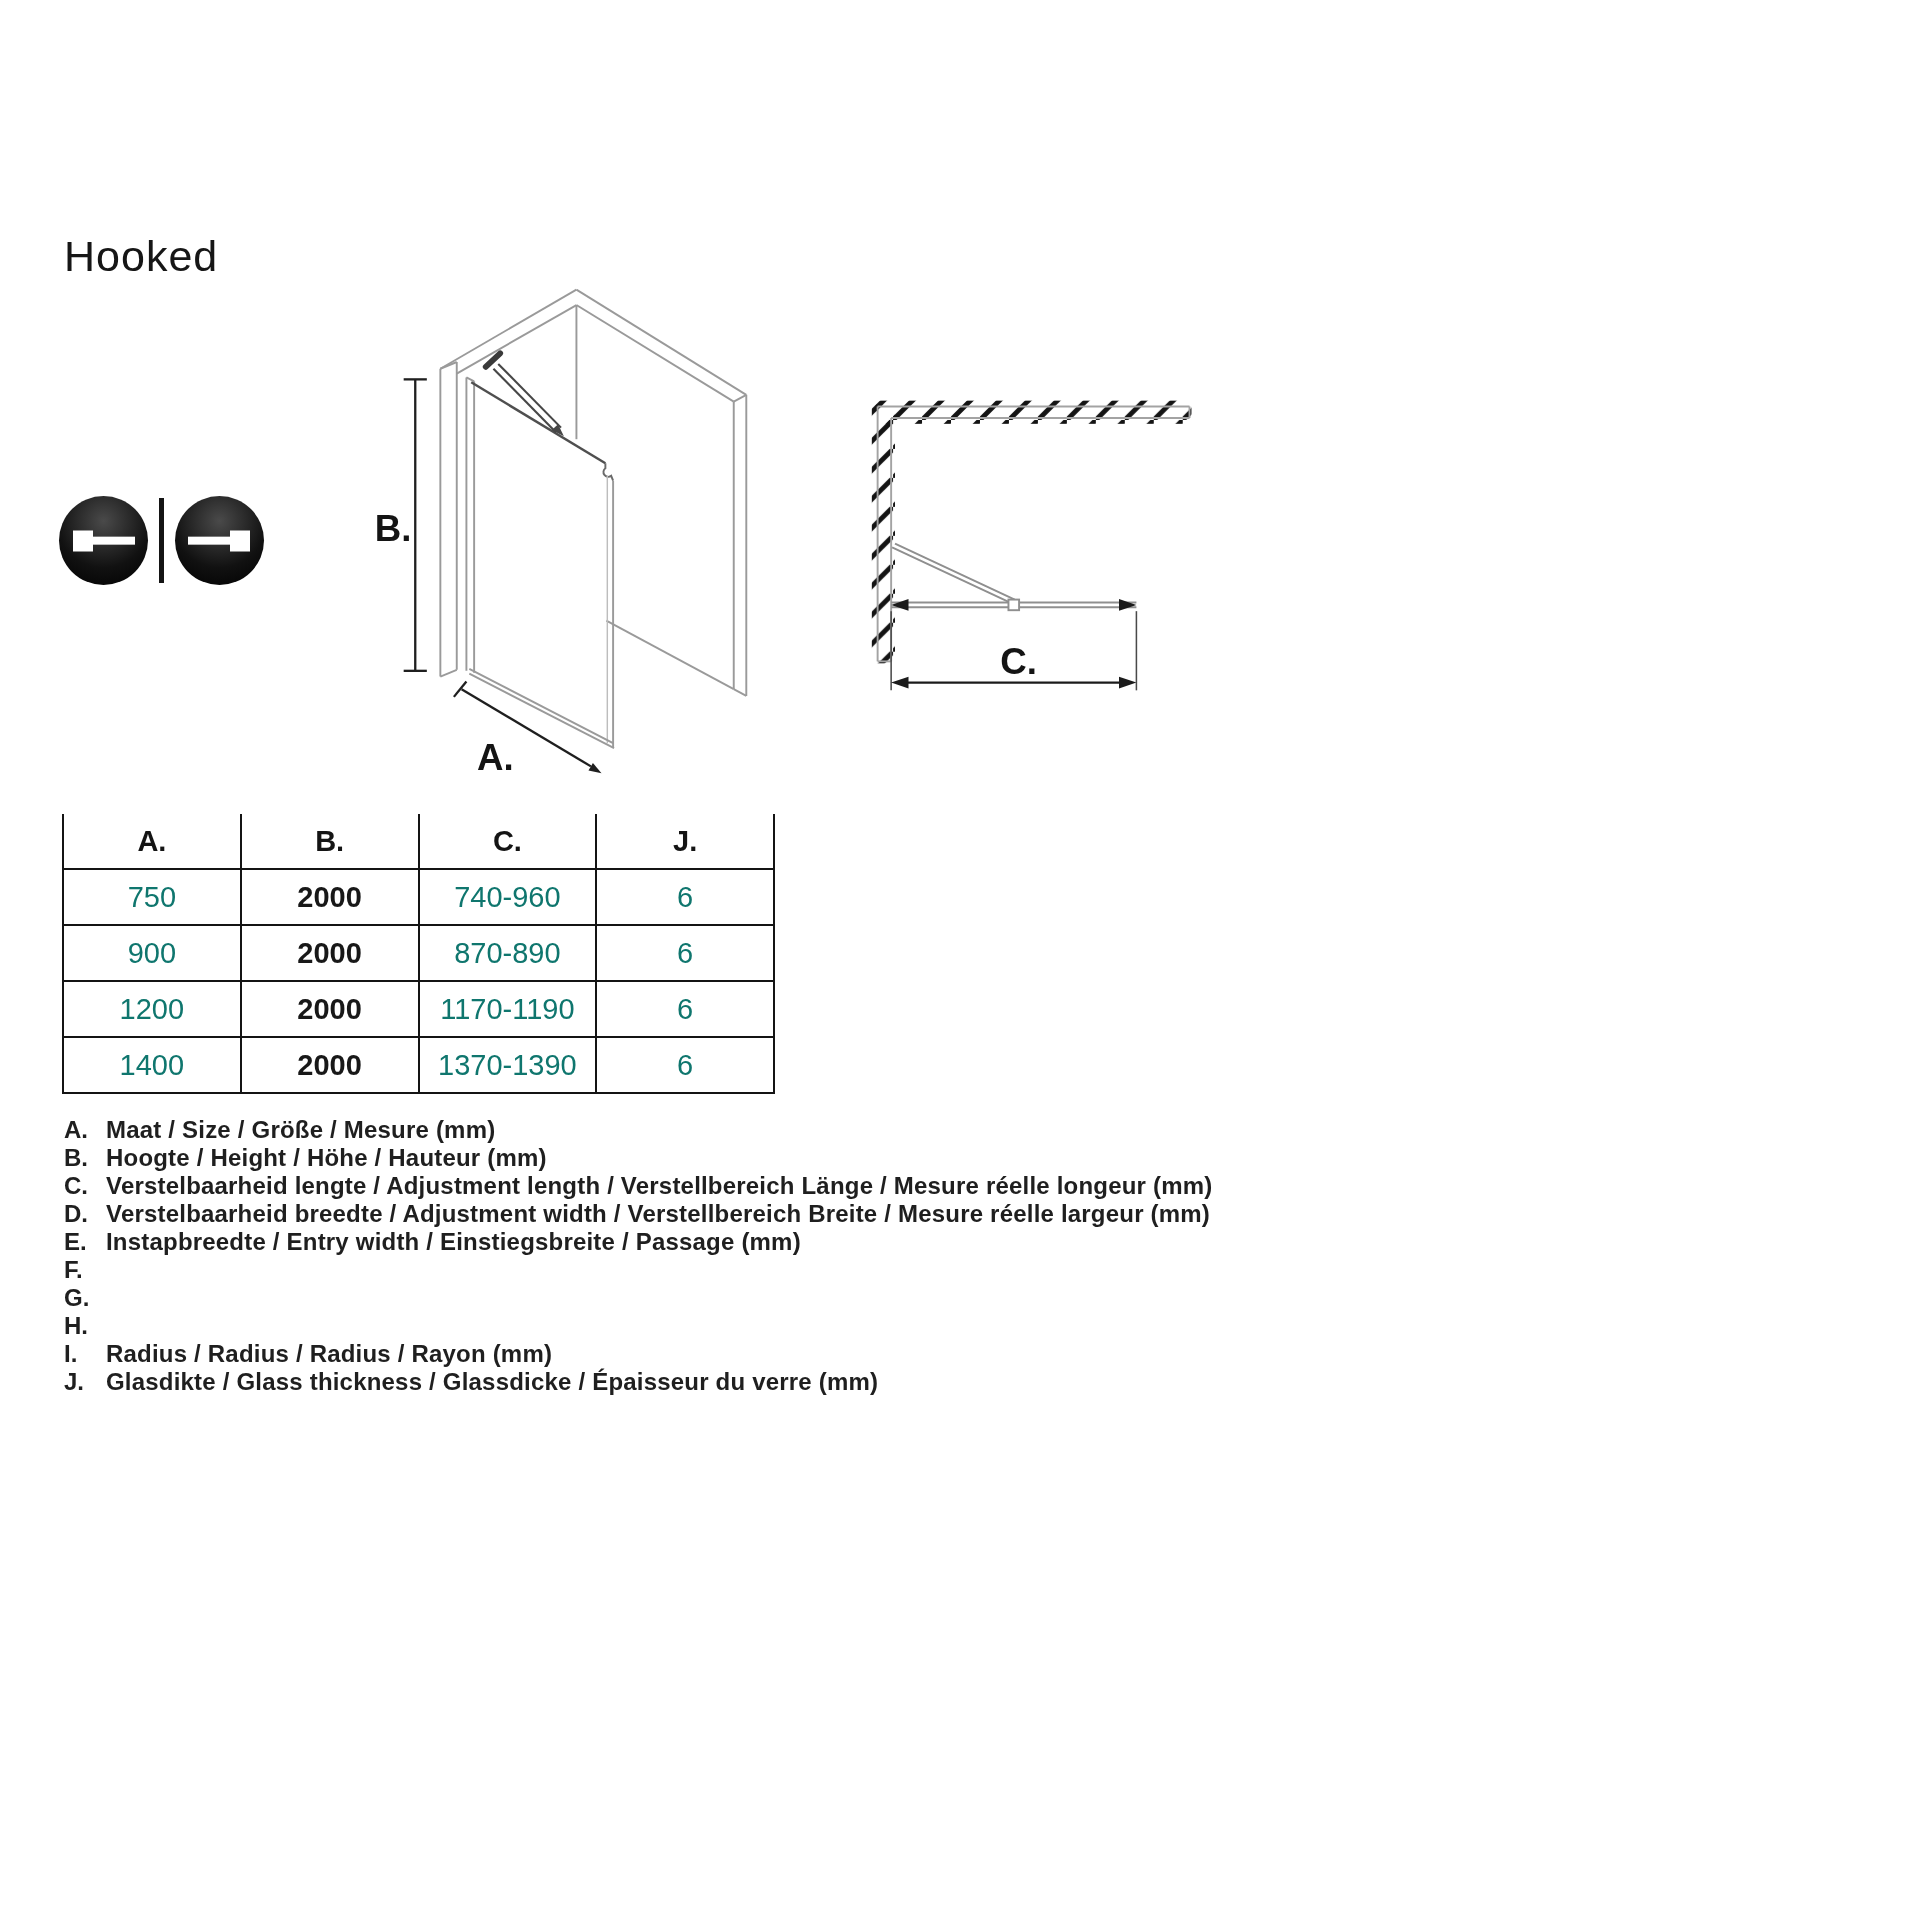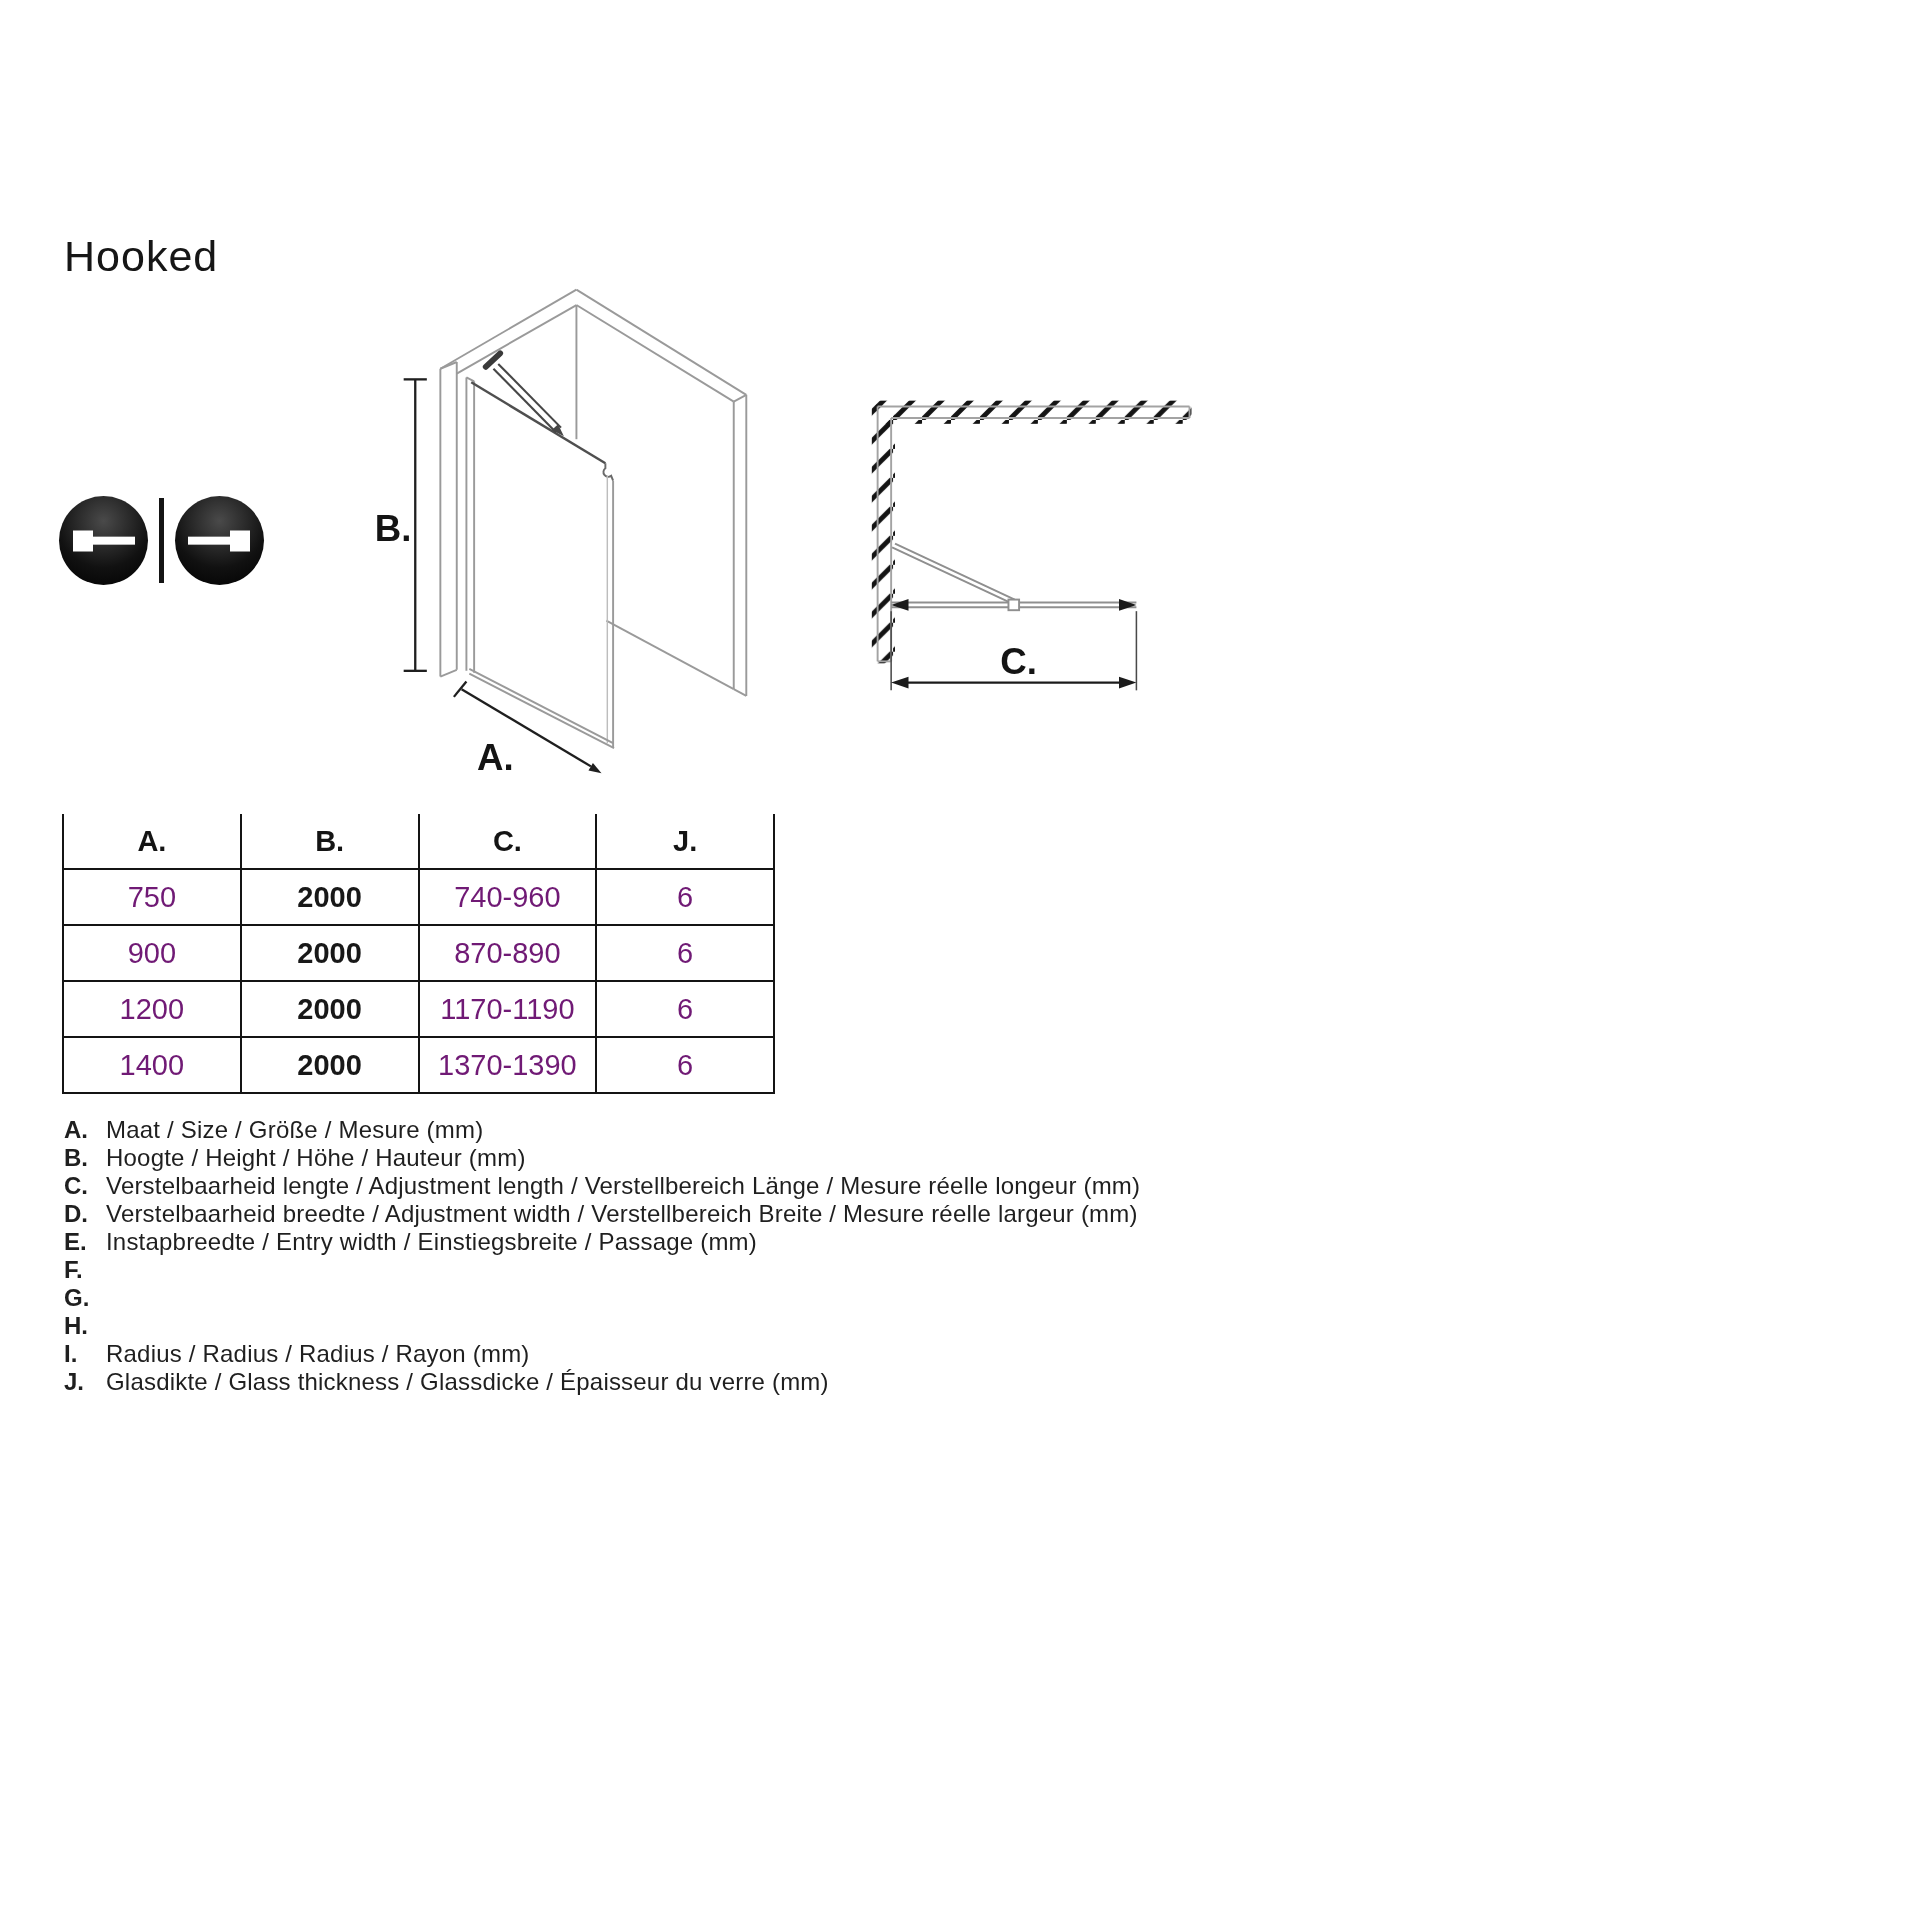--- a/index.html
+++ b/index.html
@@ -21,27 +21,27 @@
   .icon-divider{width:5.8px;height:85px;background:#141414;}
 
   .iso-svg{position:absolute;left:367px;top:217px;width:415px;height:594px;}
   .top-svg{position:absolute;left:864px;top:391px;width:343px;height:309px;}
   svg text{font-family:"Liberation Sans",sans-serif;font-weight:700;fill:#141414;}
 
   .dim-table{position:absolute;left:62px;top:814px;width:713px;border-collapse:collapse;table-layout:fixed;}
   .dim-table th{border:2.9px solid #141414;border-top:none;height:52px;font-size:29px;font-weight:700;
                 text-align:center;color:#141414;}
   .dim-table td{border:2.9px solid #141414;height:52px;font-size:29px;font-weight:400;
-                text-align:center;color:#701a75;}
+                text-align:center;color:#0f766e;}
   .dim-table td:nth-child(2){color:#181818;font-weight:700;}
 
   .legend{position:absolute;left:64px;top:1116px;width:1468px;}
   .legend-row{display:flex;line-height:28px;font-size:24px;color:#1f1f1f;}
   .legend-key{flex:none;width:42px;font-weight:700;}
-  .legend-text{font-weight:400;letter-spacing:0.2px;text-align:center;}
+  .legend-text{font-weight:700;letter-spacing:0.2px;text-align:center;}
 </style>
 </head>
 <body>
 
 <div class="page">
 
   <h1 class="title">Hooked</h1>
 
   <div class="orient-icons">
     <div class="circle-icon left">

